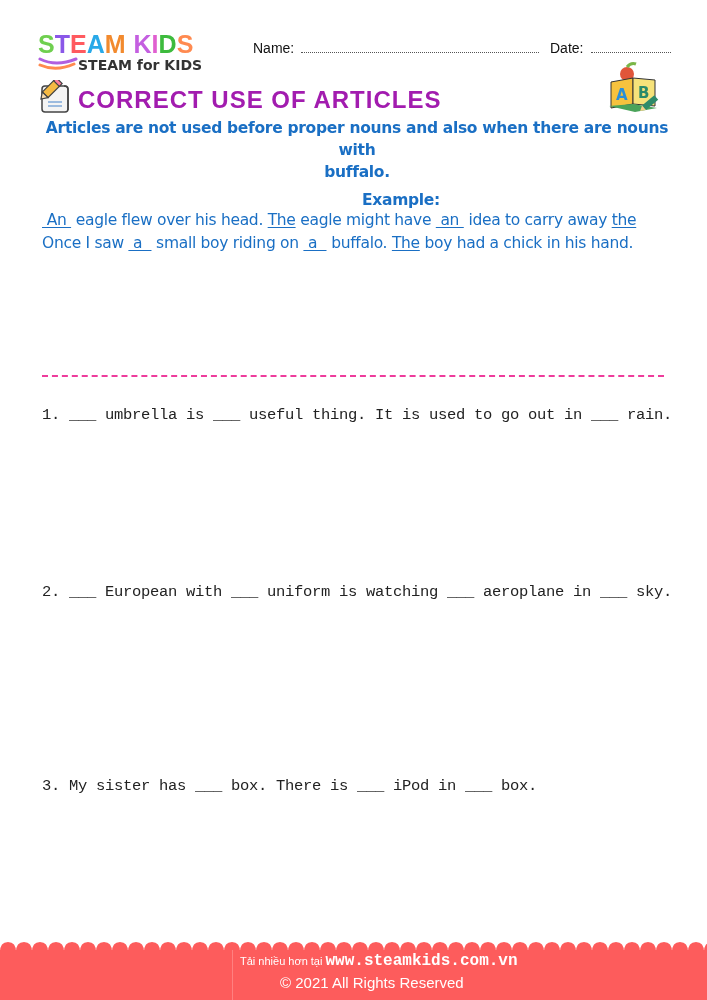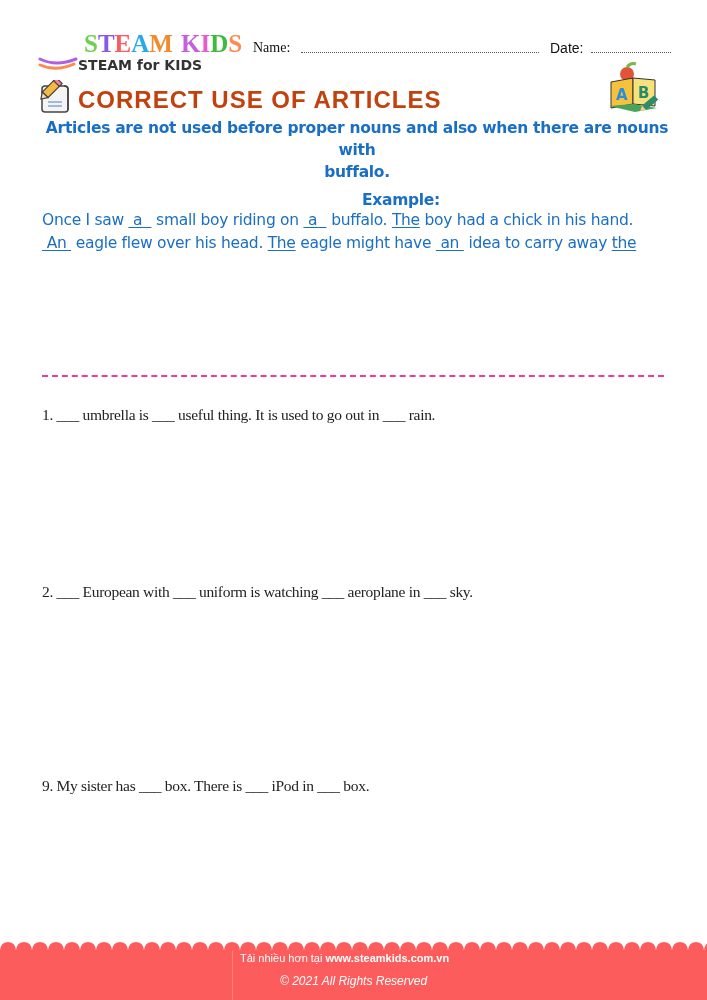--- a/index.html
+++ b/index.html
@@ -7,22 +7,22 @@
       width: 707px; height: 1000px; position: relative; overflow: hidden;
       background: #ffffff;
       font-family: "Liberation Sans", sans-serif;
     }
     .abs { position: absolute; }
 
     
     .logo { left: 38px; top: 30px; width: 200px; height: 40px; }
     .logo-word {
       position: absolute; left: 0; top: 0; white-space: nowrap;
-      font-family: Liberation Serif, serif; font-weight: bold;
-      font-size: 25px; letter-spacing: 0px; line-height: 28px; margin-left: 46px;
+      font-family: Liberation Sans, sans-serif; font-weight: bold;
+      font-size: 25px; letter-spacing: 0px; line-height: 28px;
     }
     .logo-word span { display: inline-block; }
     .logo-sub {
       position: absolute; left: 40px; top: 27px;
       font-family: "DejaVu Sans", sans-serif; font-weight: bold;
       font-size: 14px; color: #333; white-space: nowrap;
     }
     .logo-swoosh { position: absolute; left: 0; top: 25px; }
 
     
@@ -30,21 +30,21 @@
       font-family: "Liberation Sans", sans-serif; font-size: 14px; color: #111;
       top: 40px; white-space: nowrap;
     }
     .field-line {
       top: 52px; height: 0; border-bottom: 1px dotted #555;
     }
 
     
     .title-icon { left: 36px; top: 80px; width: 36px; height: 34px; }
     .title {
-      left: 78px; top: 86px; color: #c2410c; font-weight: bold;
+      left: 78px; top: 86px; color: #a21caf; font-weight: bold;
       font-size: 24px; letter-spacing: 1px; white-space: nowrap;
       font-family: "Liberation Sans", sans-serif;
     }
     .book-icon { left: 605px; top: 60px; width: 58px; height: 56px; }
 
     
     .blue { color: #1a6fc4; }
     .instr {
       left: 42px; width: 630px; font-weight: bold; font-size: 15.5px;
       line-height: 22px; font-family: "DejaVu Sans", sans-serif;
@@ -57,56 +57,56 @@
     }
     .ans { text-decoration: underline; text-underline-offset: 2px; white-space: pre; }
 
     .divider {
       left: 42px; top: 375px; width: 622px; height: 0;
       border-top: 2px dashed #ee3c9c;
     }
 
     .question {
       left: 42px; font-size: 15.5px; color: #222; white-space: nowrap;
-      font-family: Liberation Serif, serif; letter-spacing: -0.3px;
+      font-family: Liberation Mono, monospace; letter-spacing: -0.3px;
     }
 
     
     .footer {
       left: 0; top: 950px; width: 707px; height: 50px; background: #fd5c5c;
     }
     .scallops { left: 0; top: 940px; width: 707px; height: 12px; }
     .footer-divider {
       left: 232px; top: 950px; width: 1px; height: 50px; background: #ff8080;
     }
     .footer-line1 {
       left: 240px; top: 952px; color: #fff; font-size: 11px; white-space: nowrap;
       font-family: "Liberation Sans", sans-serif;
     }
-    .footer-line1 b { font-size: 11px; font-family: Liberation Sans, sans-serif; margin-top: 20px; }
+    .footer-line1 b { font-size: 16px; font-family: Liberation Mono, monospace; margin-top: 20px; }
     .footer-line2 {
-      left: 280px; top: 974px; color: #fff; font-size: 12px; font-style: italic;
+      left: 280px; top: 974px; color: #fff; font-size: 15px; 
       white-space: nowrap; font-family: "Liberation Sans", sans-serif;
     }
   </style>
 </head>
 <body>
 
 <div class="abs logo">
   <div class="logo-word">
     <span style="color:#6fcf4f">S</span><span style="color:#8a57e8">T</span><span style="color:#ff5a5f">E</span><span style="color:#29a9e8">A</span><span style="color:#f28a2e">M</span><span style="width:8px"></span><span style="color:#c45fe0">K</span><span style="color:#e05fd0">I</span><span style="color:#3dbb3d">D</span><span style="color:#ff8a50">S</span>
   </div>
   <svg class="logo-swoosh" width="40" height="16">
     <path d="M2 4 Q18 12 38 4" stroke="#b05fe0" stroke-width="3" fill="none" stroke-linecap="round"></path>
     <path d="M2 10 Q18 17 36 9" stroke="#ff8a50" stroke-width="3" fill="none" stroke-linecap="round"></path>
   </svg>
   <div class="logo-sub">STEAM for KIDS</div>
 </div>
 
-<div class="abs field-label" style="left:253px;font-family:Liberation Serif, serif;">Name:</div>
+<div class="abs field-label" style="left:253px;">Name:</div>
 <div class="abs field-line" style="left:301px; width:238px;"></div>
 <div class="abs field-label" style="left:550px;text-align:right;">Date:</div>
 <div class="abs field-line" style="left:591px; width:80px;"></div>
 
 <svg class="abs title-icon" viewBox="0 0 36 34">
   <rect x="6" y="6" width="26" height="26" rx="3" fill="#f4f4f4" stroke="#444" stroke-width="1.5"></rect>
   <path d="M28 6 q4 0 4 4 v20" fill="none" stroke="#444" stroke-width="1.5"></path>
   <line x1="12" y1="22" x2="26" y2="22" stroke="#7fa8d8" stroke-width="1.5"></line>
   <line x1="12" y1="26" x2="26" y2="26" stroke="#7fa8d8" stroke-width="1.5"></line>
   <g transform="rotate(45 12 12)">
@@ -131,29 +131,29 @@
   </g>
 </svg>
 
 <div class="abs instr blue" style="top:117px;">
   <div>Articles are not used before proper nouns and also when there are nouns with</div>
   <div>buffalo.</div>
 </div>
 
 <div class="abs instr blue" style="top:189px;margin-left:44px;">Example:</div>
 <div class="abs example blue" style="top:209px;">
+  <div><span class="ans"> An </span><span> eagle flew over his head. </span><span class="ans">The</span><span> eagle might have </span><span class="ans"> an </span><span> idea to carry away </span><span class="ans">the</span></div>
   <div><span>Once I saw </span><span class="ans"> a  </span><span> small boy riding on </span><span class="ans"> a  </span><span> buffalo. </span><span class="ans">The</span><span> boy had a chick in his hand.</span></div>
-  <div><span class="ans"> An </span><span> eagle flew over his head. </span><span class="ans">The</span><span> eagle might have </span><span class="ans"> an </span><span> idea to carry away </span><span class="ans">the</span></div>
 </div>
 
 <div class="abs divider"></div>
 
 <div class="abs question" style="top:406px;">1. ___ umbrella is ___ useful thing. It is used to go out in ___ rain.</div>
 <div class="abs question" style="top:583px;text-align:right;">2. ___ European with ___ uniform is watching ___ aeroplane in ___ sky.</div>
-<div class="abs question" style="top:777px;">9. My sister has ___ box. There is ___ iPod in ___ box.</div>
+<div class="abs question" style="top:777px;">3. My sister has ___ box. There is ___ iPod in ___ box.</div>
 
 <svg class="abs scallops" viewBox="0 0 707 12" preserveAspectRatio="none">
   <defs>
     <pattern id="sc" x="0" y="0" width="16" height="12" patternUnits="userSpaceOnUse">
       <path d="M0 12 Q0 2 8 2 Q16 2 16 12 Z" fill="#fd5c5c"></path>
     </pattern>
   </defs>
   <rect x="0" y="0" width="707" height="12" fill="url(#sc)"></rect>
 </svg>
 <div class="abs footer"></div>

